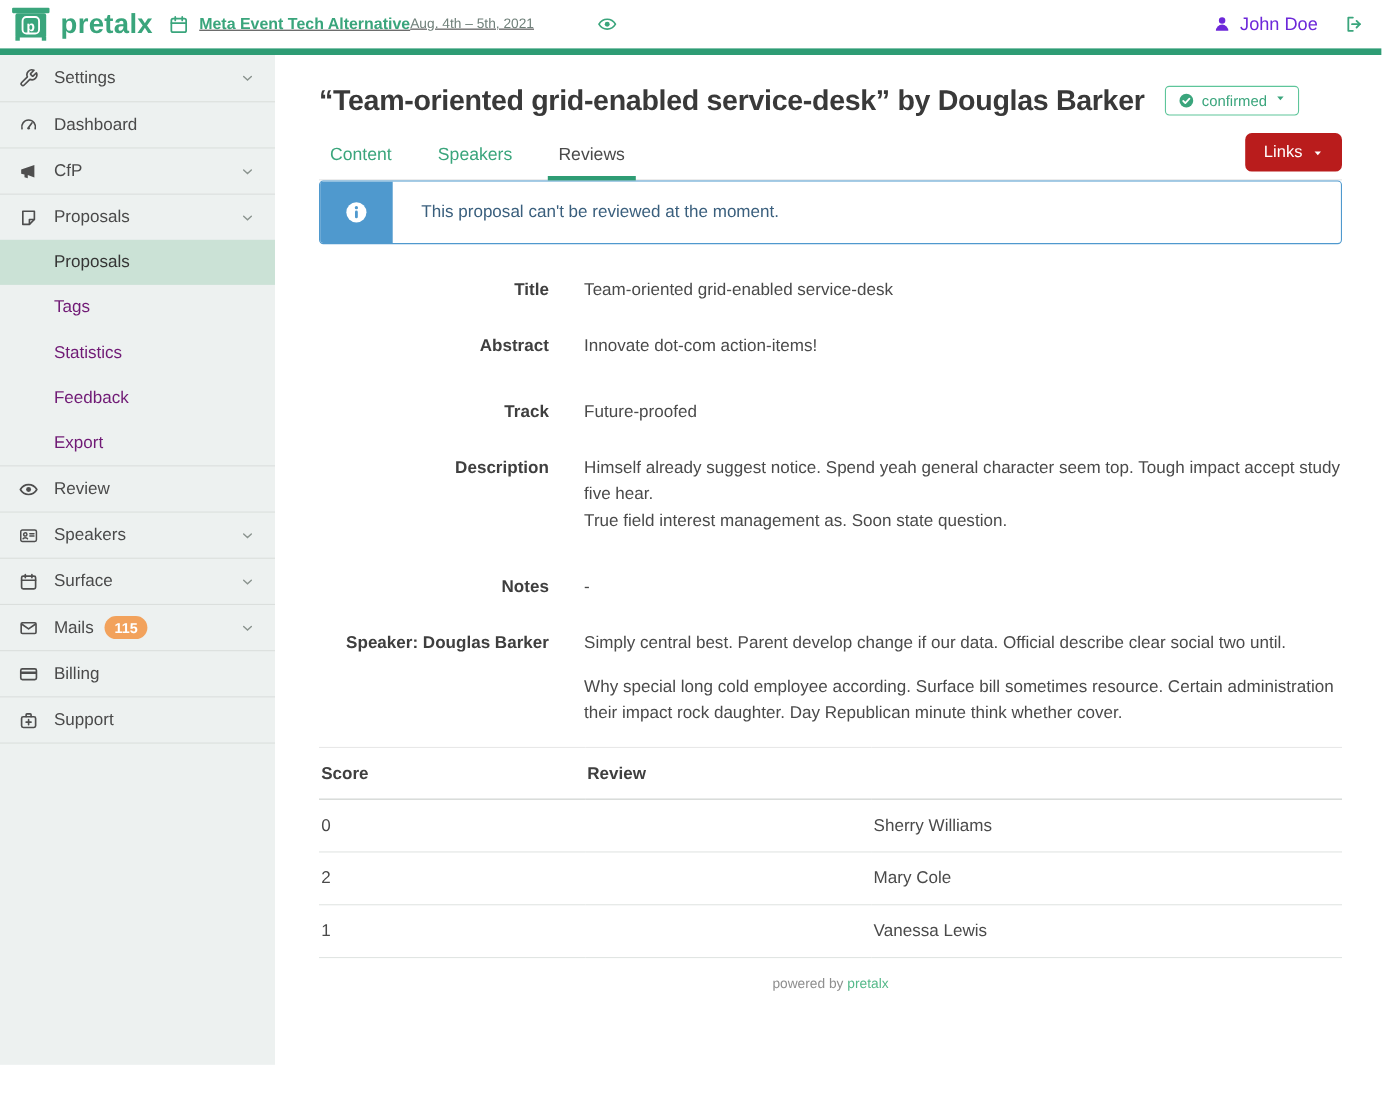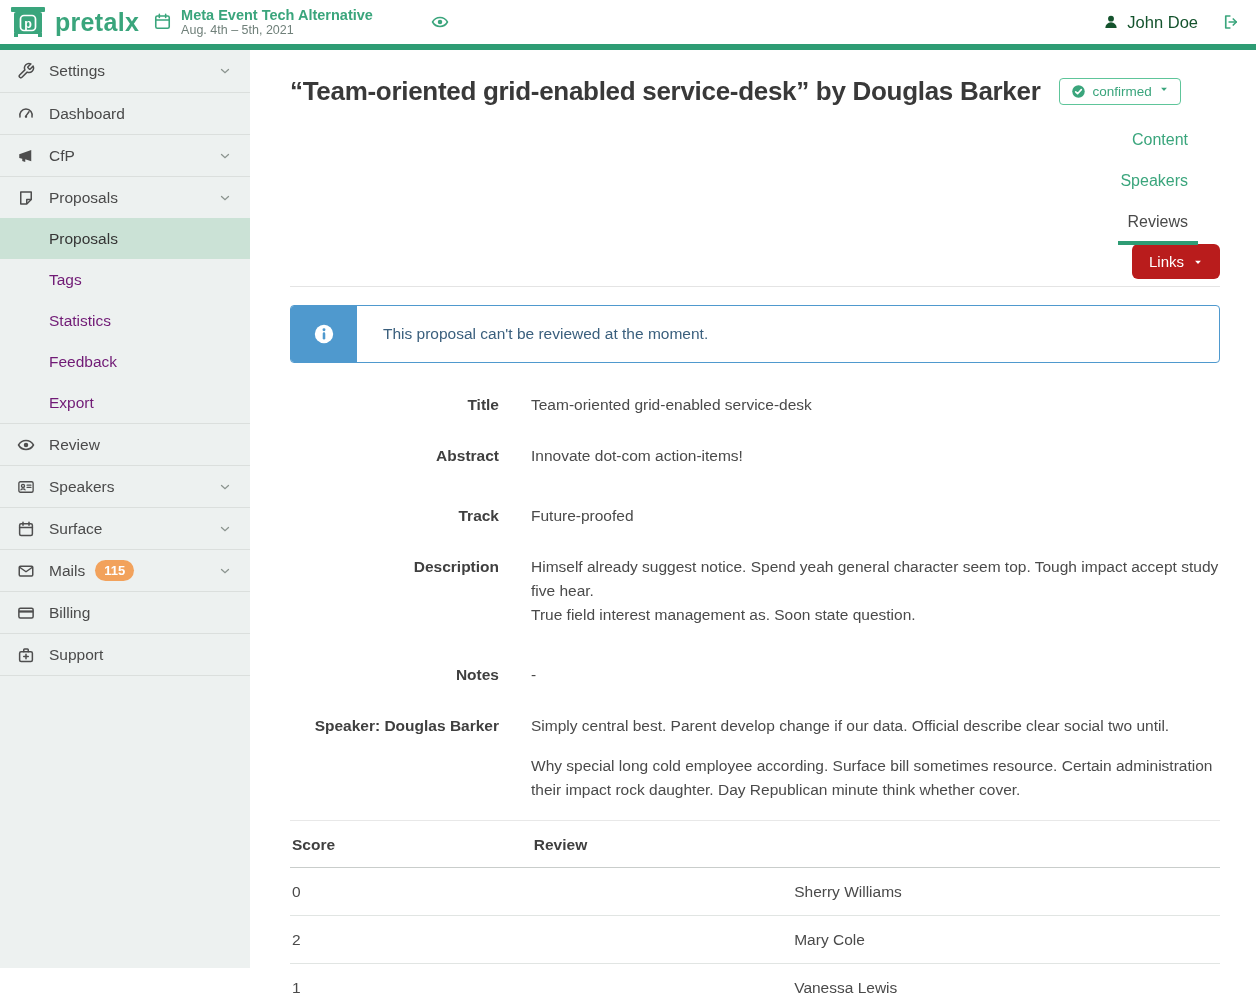--- a/index.html
+++ b/index.html
@@ -9,26 +9,26 @@
     background:#fff; color:#4a4a4a;
     font-family:"Liberation Sans", sans-serif;
   }
   svg { display:block; }
 
   
   .topbar { height:44px; display:flex; align-items:center; background:#fff; padding:0 16px 0 10px; }
   .brand { display:flex; align-items:center; gap:9px; cursor:pointer; }
   .brand-word { font-size:25px; font-weight:700; color:#3aa57c; letter-spacing:.3px; }
   .event { display:flex; align-items:center; gap:9px; margin-left:14px; cursor:pointer; }
-  .event-meta { display:flex; flex-direction:column; line-height:1.12; }
+  .event-meta { display:flex; flex-direction:row; line-height:1.12;text-decoration:underline; }
   .event-name { color:#3aa57c; font-weight:700; font-size:14.5px; }
   .event-dates { color:#70807a; font-size:12.5px; }
   .eye-link { margin-left:58px; color:#3aa57c; cursor:pointer; }
   .top-right { margin-left:auto; display:flex; align-items:center; gap:24px; }
-  .user-menu { display:flex; align-items:center; gap:8px; color:#14532d; font-size:16.5px; cursor:pointer; }
+  .user-menu { display:flex; align-items:center; gap:8px; color:#6d28d9; font-size:16.5px; cursor:pointer; }
   .logout-link { color:#3aa57c; cursor:pointer; }
   .green-strip { height:6px; background:#2e9c74; }
 
   
   .layout { display:flex; height:955px; }
   .sidebar { width:250px; flex:none; background:#fff; }
   .nav { background:#edf1f0; height:918px; display:flex; flex-direction:column; }
   .nav-item { height:42px; flex:none; display:flex; align-items:center; padding:0 18px 0 16px;
               font-size:15.5px; font-weight:500; color:#4a4a4a; cursor:pointer; border-top:1px solid #dbdfdd; }
   .nav-item:first-child { border-top:none; }
@@ -42,29 +42,29 @@
   .nav-filler { flex:1; border-top:1px solid #dbdfdd; }
 
   
   .main { flex:1; padding:26px 36px 0 40px; background:#fff; }
   .page-head { display:flex; align-items:center; }
   .page-title { font-size:26px; font-weight:700; color:#393939; letter-spacing:-.3px; }
   .state-badge { margin-left:18px; display:inline-flex; gap:7px;
                  border:1px solid #5ec59a; color:#3aa57c; border-radius:4px;
                  padding:5px 11px; font-size:13.5px; background:#fff; cursor:pointer; white-space:nowrap; }
 
-  .tabrow { margin-top:14px; display:flex; align-items:flex-end; border-bottom:1px solid #e4e4e4;flex-direction:column; }
+  .tabrow { margin-top:14px; display:flex; align-items:flex-end; border-bottom:1px solid #e4e4e4; }
   .tab { padding:10px 10px 13px; margin-right:22px; font-size:16px; color:#3aa57c; position:relative; cursor:pointer; }
   .tab.active { color:#4a4a4a; }
   .tab.active::after { content:""; position:absolute; left:0; right:0; bottom:-1px; height:4px; background:#2e9c74; }
   .links-btn { margin-left:auto; margin-bottom:7px; background:#b91c1c; color:#fff; border:none;
                border-radius:6px; padding:9px 17px; font-size:15px; display:inline-flex;
                align-items:center; gap:9px; cursor:pointer; font-family:inherit; }
 
-  .alert { margin-top:18px; display:flex; border:1px solid #4f99ce; border-radius:4px; overflow:hidden; }
+  .alert { display:flex; border:1px solid #4f99ce; border-radius:4px; overflow:hidden; }
   .alert-icon { width:66px; flex:none; background:#4f99ce; display:flex; align-items:center; justify-content:center; }
   .alert-body { padding:19px 26px; color:#3a5f7d; font-size:15.5px; }
 
   .details { margin-top:30px; }
   .drow { display:grid; grid-template-columns:209px 1fr; column-gap:32px; margin-bottom:27px; }
   .drow.loose { margin-bottom:36px; }
   .dlabel { text-align:right; font-weight:700; color:#3f3f3f; font-size:15.5px; line-height:1.5; }
   .dvalue { color:#4a4a4a; font-size:15.5px; line-height:1.55; }
   .dvalue p { margin:0; }
   .dvalue p.spaced { margin-top:16px; }

